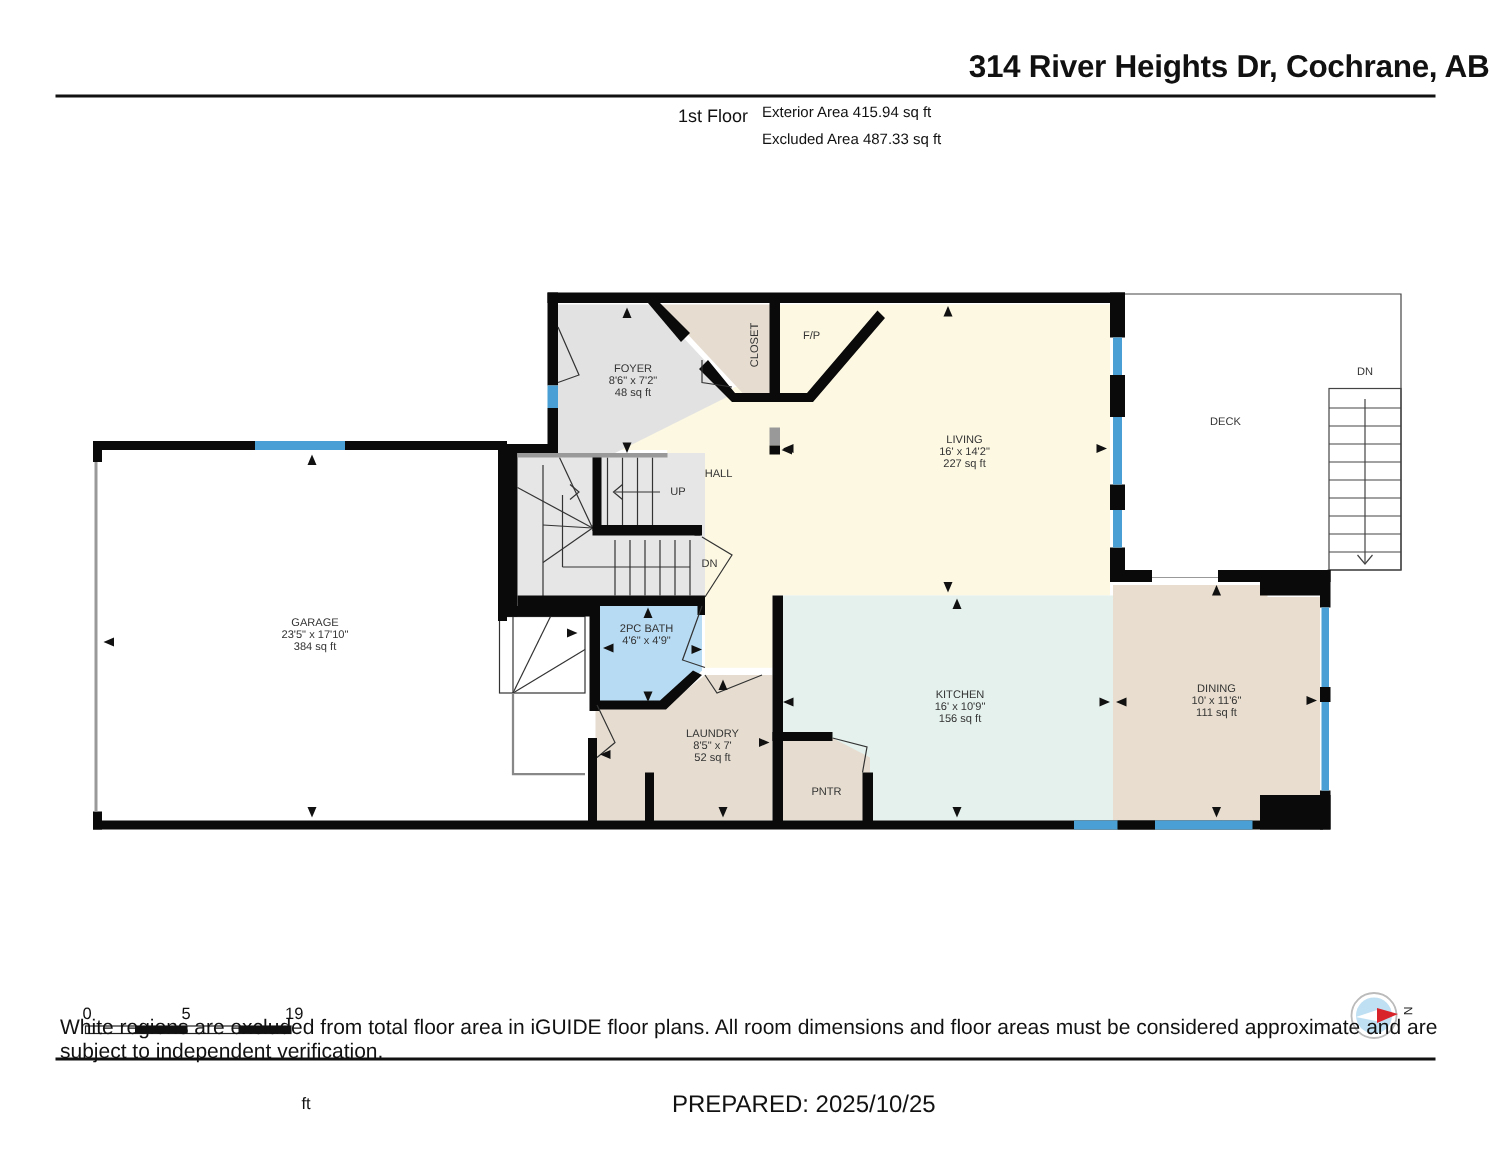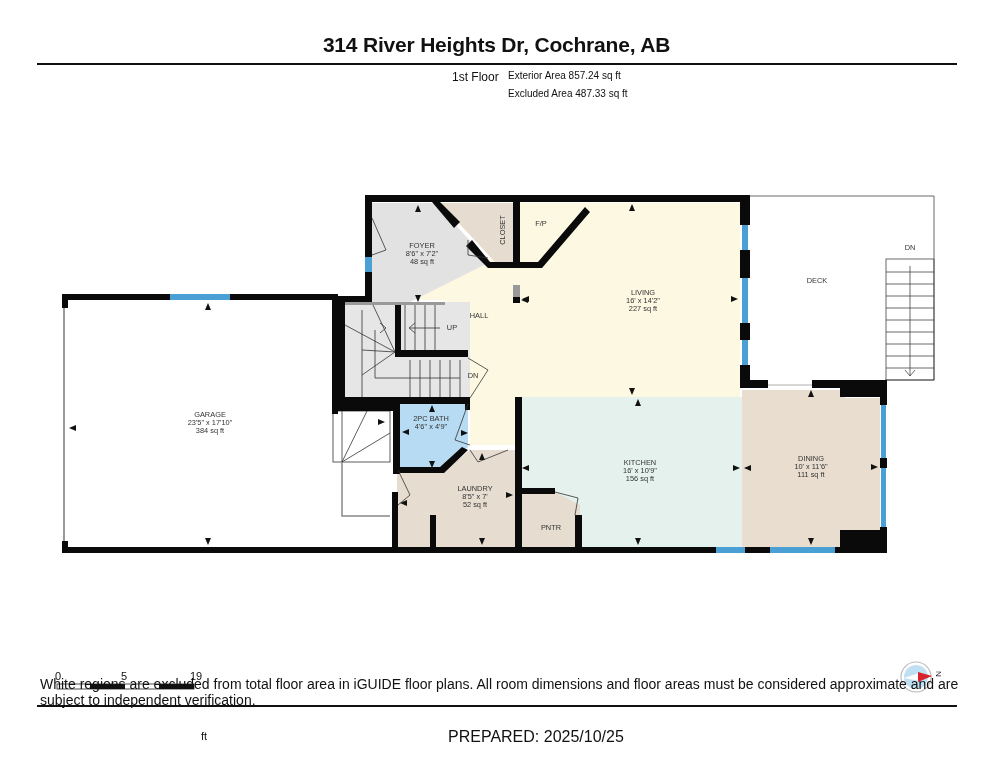--- a/index.html
+++ b/index.html
@@ -1,38 +1,38 @@
 <!DOCTYPE html>
 <html><head>
 <meta charset="utf-8">
 <style>
   html, body { margin: 0; padding: 0; background: #ffffff; }
   body { width: 993px; height: 768px; position: relative; overflow: hidden; font-family: "Liberation Sans", sans-serif; color: #111; }
-  .title { position: absolute; top: 33px; left: 0; width: 993px; text-align: center; font-size: 21px; font-weight: bold; letter-spacing: -0.2px; }
+  .title { position: absolute; top: 33px; left: 0; width: 993px; text-align: right; font-size: 21px; font-weight: bold; letter-spacing: -0.2px; }
   .rule { position: absolute; left: 37px; width: 920px; height: 2px; background: #111; }
   .rule.top { top: 63px; }
   .rule.bottom { top: 705px; height: 1.5px; }
   .floor-label { position: absolute; top: 70px; left: 452px; font-size: 12px; font-weight: normal; }
   .area-line { position: absolute; left: 508px; font-size: 10px; }
   .area-line.ext { top: 70px; }
   .area-line.excl { top: 88px; }
   .plan { position: absolute; left: 0; top: 0; }
   .room-label { font-size: 7.4px; fill: #333; text-anchor: middle; font-family: "Liberation Sans", sans-serif; }
   .scale-label { position: absolute; font-size: 11px; }
   .prepared { position: absolute; top: 681px; left: 448px; font-size: 16px; margin-top: 47px; }
   .disclaimer { position: absolute; top: 676px; left: 40px; font-size: 14px; }
   .compass { position: absolute; left: 899px; top: 659px; }
 </style>
 </head>
 <body>
 
 <div class="title">314 River Heights Dr, Cochrane, AB</div>
 <div class="rule top"></div>
 <div class="floor-label">1st Floor</div>
-<div class="area-line ext">Exterior Area 857.24 sq ft</div>
+<div class="area-line ext">Exterior Area 415.94 sq ft</div>
 <div class="area-line excl">Excluded Area 487.33 sq ft</div>
 
 <svg class="plan" width="993" height="768" viewBox="0 0 993 768" xmlns="http://www.w3.org/2000/svg">
 
   <g>
 
     <polygon fill="#fcf8e2" points="445,203 740,203 740,397 515,397 515,445 470,445 470,350 445,350 445,300 410,300 490,262 515,262 515,203"></polygon>
     <polygon fill="#fcf8e2" points="410,300 490,258 515,258 515,445 470,445 470,350 445,350 445,300"></polygon>
 
     <polygon fill="#e2e2e2" points="372,203 435,203 490,262 410,302 372,302"></polygon>

